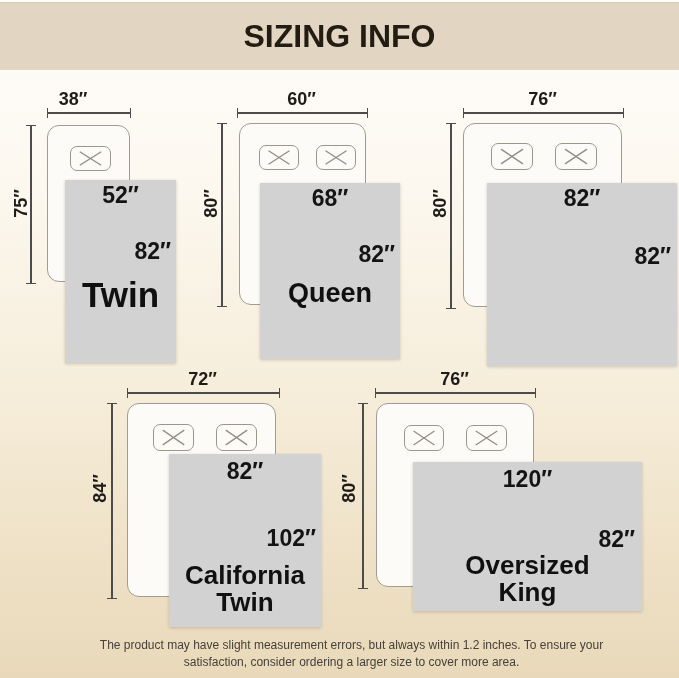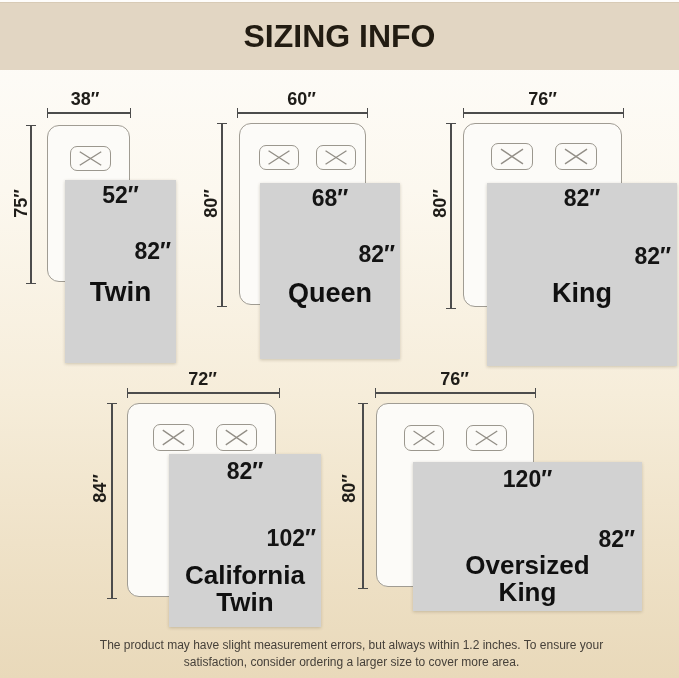--- a/index.html
+++ b/index.html
@@ -30,29 +30,29 @@
   .pillow svg{position:absolute;left:0;top:0;width:100%;height:100%;}
   .blanket{
     position:absolute;background:#d2d2d2;border-radius:0;
     box-shadow:0 1px 3px rgba(110,95,70,0.30);
   }
   .bl-top{position:absolute;left:0;width:100%;text-align:center;font-size:23px;font-weight:bold;color:#141414;}
   .bl-right{position:absolute;font-size:23px;font-weight:bold;color:#141414;}
   .bl-name{position:absolute;left:0;width:100%;text-align:center;font-size:27px;font-weight:bold;color:#101010;line-height:1.04;}
   
   #d1 .h-arrow{left:47px;top:108px;width:82px}
-  #d1 .h-dim{left:24px;top:89px;width:122px}
+  #d1 .h-dim{left:12px;top:89px;width:122px}
   #d1 .v-arrow{left:26px;top:125px;height:157px}
   #d1 .v-dim{left:1px;top:193px;width:40px}
   #d1 .bed{left:47px;top:125px;width:83px;height:157px}
   #d1 .p1{left:22px;top:20px;width:41px;height:25px}
   #d1 .blanket{left:65px;top:180px;width:111px;height:183px}
   #d1 .bl-top{top:2px}
   #d1 .bl-right{top:58px;right:5px}
-  #d1 .bl-name{top:97px;font-size:28px}
+  #d1 .bl-name{top:97px;font-size:35px}
   
   #d2 .h-arrow{left:237px;top:108px;width:129px}
   #d2 .h-dim{left:237px;top:89px;width:129px}
   #d2 .v-arrow{left:217px;top:123px;height:182px}
   #d2 .v-dim{left:191px;top:193px;width:40px}
   #d2 .bed{left:239px;top:123px;width:127px;height:182px}
   #d2 .p1{left:19px;top:21px;width:40px;height:25px}
   #d2 .p2{left:76px;top:21px;width:40px;height:25px}
   #d2 .blanket{left:260px;top:183px;width:140px;height:176px}
   #d2 .bl-top{top:2px}
@@ -165,21 +165,20 @@
       </div>
       <div class="pillow p2">
         <svg viewBox="0 0 40 24" preserveAspectRatio="none">
             <path d="M9 5 L31 19 M31 5 L9 19" stroke="#928e86" stroke-width="1.4" fill="none"></path>
           </svg>
       </div>
     </div>
     <div class="blanket">
       <div class="bl-top">82″</div>
       <div class="bl-right">82″</div>
-      <div class="bl-name">King</div>
     </div>
   </div>
 
   <div class="diagram" id="d4">
     <div class="h-dim">72″</div>
     <div class="h-arrow"></div>
     <div class="v-dim">84″</div>
     <div class="v-arrow"></div>
     <div class="bed">
       <div class="pillow p1">

